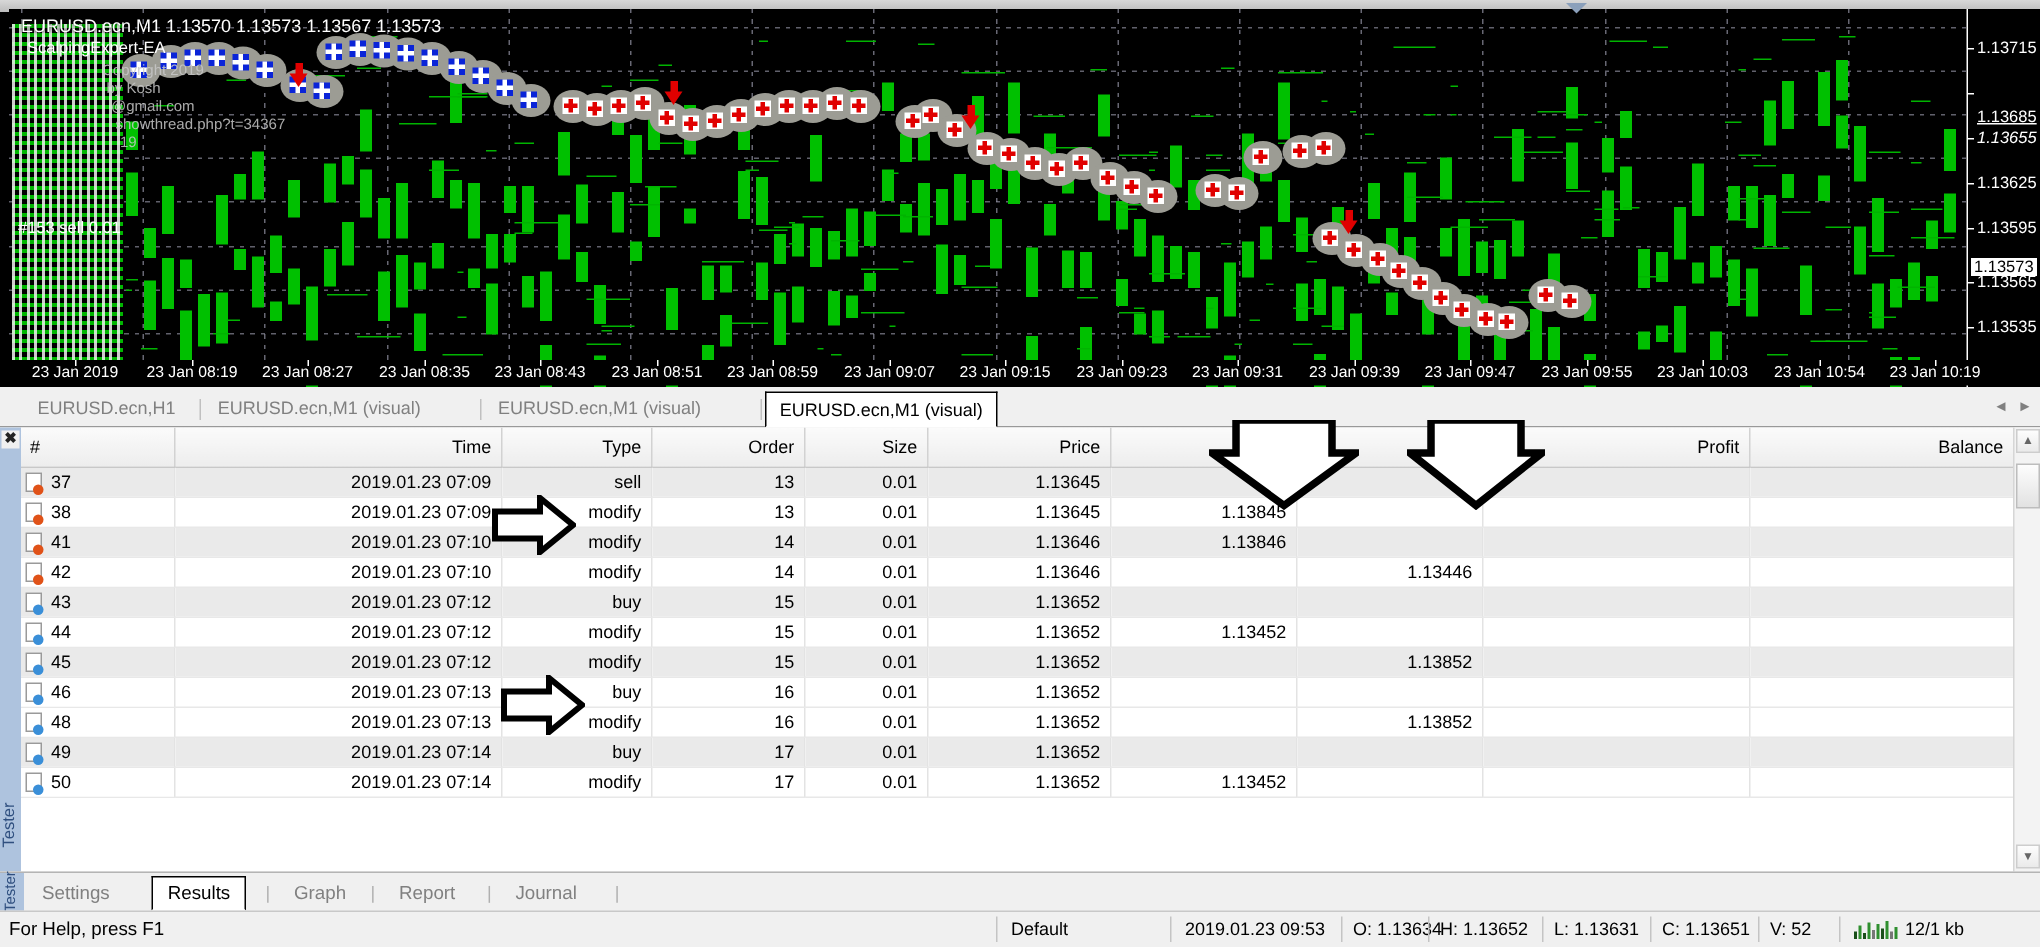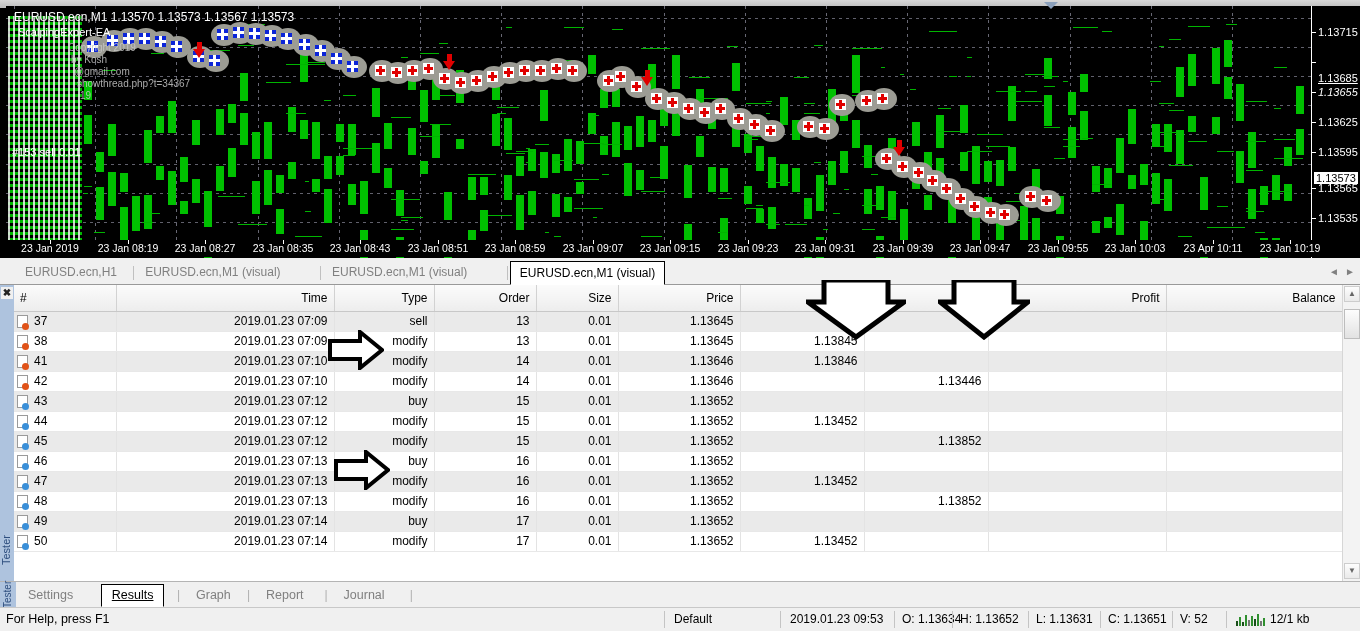--- a/index.html
+++ b/index.html
@@ -821,21 +821,21 @@
         <div class="tlabel" style="left: 819px;">23 Jan 09:31</div>
         <div class="ttick" style="left: 897px;"></div>
         <div class="tlabel" style="left: 897px;">23 Jan 09:39</div>
         <div class="ttick" style="left: 974px;"></div>
         <div class="tlabel" style="left: 974px;">23 Jan 09:47</div>
         <div class="ttick" style="left: 1052px;"></div>
         <div class="tlabel" style="left: 1052px;">23 Jan 09:55</div>
         <div class="ttick" style="left: 1129px;"></div>
         <div class="tlabel" style="left: 1129px;">23 Jan 10:03</div>
         <div class="ttick" style="left: 1207px;"></div>
-        <div class="tlabel" style="left: 1207px;">23 Apr 10:11</div>
+        <div class="tlabel" style="left: 1207px;">23 Jan 10:54</div>
         <div class="ttick" style="left: 1284px;"></div>
         <div class="tlabel" style="left: 1284px;">23 Jan 10:19</div>
       </div>
     <div id="chevron-marker"></div>
   </div>
 
   <div id="chart-tabs">
       <div class="ctab" style="left: 16px;">EURUSD.ecn,H1</div>
       <div class="ctab-sep" style="left: 133.2px;"></div>
       <div class="ctab" style="left: 136.2px;">EURUSD.ecn,M1 (visual)</div>
@@ -971,32 +971,20 @@
               <td>2019.01.23 07:13</td>
               <td>buy</td>
               <td>16</td>
               <td>0.01</td>
               <td>1.13652</td>
               <td></td>
               <td></td>
               <td></td>
               <td></td>
             </tr>
-            <tr class="odd">
-              <td class="c-num"><span class="row-icon buy-dot"></span><span>47</span></td>
-              <td>2019.01.23 07:13</td>
-              <td>modify</td>
-              <td>16</td>
-              <td>0.01</td>
-              <td>1.13652</td>
-              <td>1.13452</td>
-              <td></td>
-              <td></td>
-              <td></td>
-            </tr>
             <tr class="even">
               <td class="c-num"><span class="row-icon buy-dot"></span><span>48</span></td>
               <td>2019.01.23 07:13</td>
               <td>modify</td>
               <td>16</td>
               <td>0.01</td>
               <td>1.13652</td>
               <td></td>
               <td>1.13852</td>
               <td></td>
@@ -1046,21 +1034,21 @@
       <polygon points="2,11 32,11 32,2 54,20 32,38 32,29 2,29" fill="#ffffff" stroke="#000" stroke-width="4"></polygon>
     </svg>
     <svg class="blk-arrow" style="left:334px; top:165px; width:56px; height:40px" viewBox="0 0 56 40">
       <polygon points="2,11 32,11 32,2 54,20 32,38 32,29 2,29" fill="#ffffff" stroke="#000" stroke-width="4"></polygon>
     </svg>
   </div>
 
   <div id="bottom-tabs">
     <div id="tester-tab">Tester</div>
   <div class="btab" style="left: 18px;">Settings</div>
-      <div class="btab active" style="left: 100.8px; text-decoration: underline;">Results</div>
+      <div class="btab active" style="left: 100.8px;">Results</div>
       <div class="btab-sep" style="left: 177px;">|</div>
       <div class="btab" style="left: 186px;">Graph</div>
       <div class="btab-sep" style="left: 247px;">|</div>
       <div class="btab" style="left: 256px;">Report</div>
       <div class="btab-sep" style="left: 324.6px;">|</div>
       <div class="btab" style="left: 333.6px;">Journal</div>
       <div class="btab-sep" style="left: 409.8px;">|</div>
     </div>
 
   <div id="statusbar">

